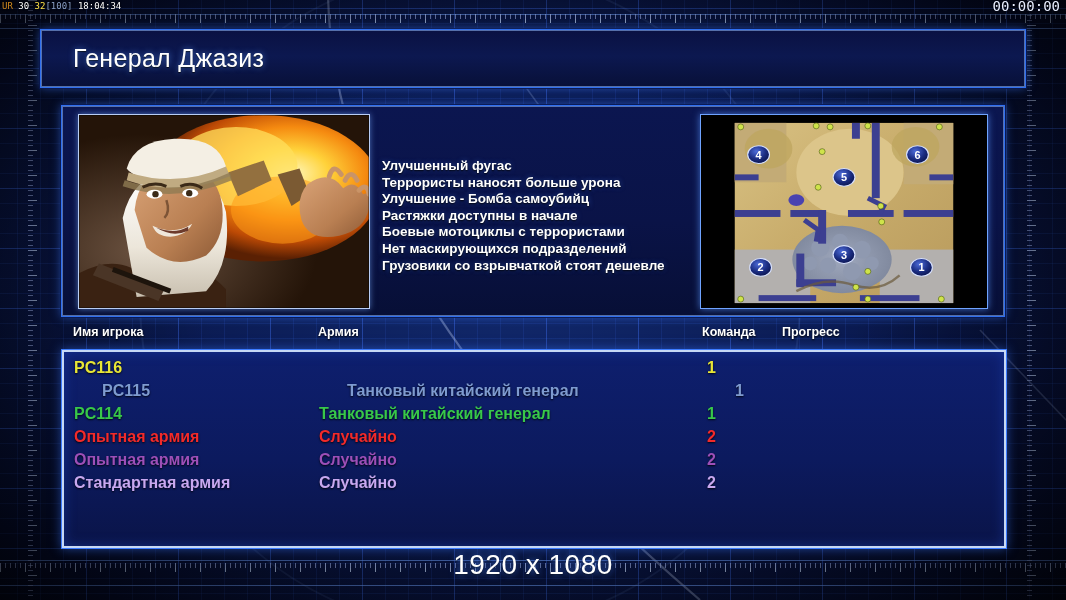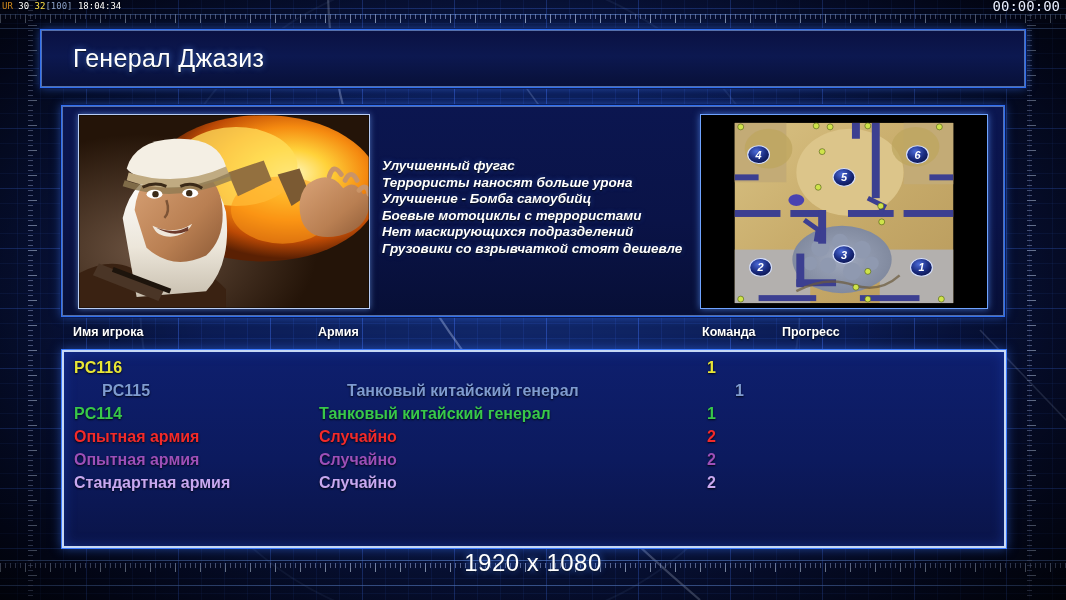--- a/index.html
+++ b/index.html
@@ -103,21 +103,21 @@
     letter-spacing:.3px;
     text-shadow:0 0 6px rgba(90,150,255,.65), 0 1px 1px #000;
     white-space:nowrap;
   }
 
   
   #info-panel {
     left:21px; top:76px; width:944px; height:212px;
     background:linear-gradient(to bottom, #0b1650 0%, #0a1347 55%, #070f36 100%);
   }
-  #info-inner { position:absolute; inset:0;font-style:italic; }
+  #info-inner { position:absolute; inset:0; }
 
   #portrait {
     position:absolute; left:16px; top:8px; width:292px; height:195px;
     border:1px solid #b9cdf4;
     box-shadow:0 0 6px rgba(120,170,255,.6);
     overflow:hidden;
     background:#1a0d06;
   }
   #portrait svg { display:block; width:100%; height:100%; }
 
@@ -177,21 +177,21 @@
       repeating-linear-gradient(to right,
         #6f6a4e 0 1px, #2a2718 1px 2px, #514c36 2px 3px, #17150c 3px 4px);
     border-top:1px solid #8b8463;
     border-bottom:1px solid #0c0b06;
     box-shadow:inset 0 0 3px rgba(0,0,0,.8);
   }
 
   
   #resolution {
     position:absolute; left:0; right:0; top:549px;
-    text-align:center; font-size:24px; color:#ffffff;
+    text-align:center; font-size:28px; color:#ffffff;
     letter-spacing:.5px; z-index:30;
     text-shadow:0 0 7px rgba(70,130,255,.8), 0 1px 2px #000;
   }
 </style>
 </head>
 <body>
 
 <div id="bg">
   <div id="bg-grid"></div>
 
@@ -279,20 +279,21 @@
           <path d="M20 150 l66 26 l-6 12 l-66 -26 Z" fill="#4a3526"></path>
           <path d="M34 156 l58 22" stroke="#1d140c" stroke-width="5"></path>
           <rect width="292" height="195" fill="none" stroke="rgba(0,0,0,.35)" stroke-width="2"></rect>
         </svg>
       </div>
 
       <div id="features">
         <div>Улучшенный фугас</div>
         <div>Террористы наносят больше урона</div>
         <div>Улучшение - Бомба самоубийц</div>
+        <div>Растяжки доступны в начале</div>
         <div>Боевые мотоциклы с террористами</div>
         <div>Нет маскирующихся подразделений</div>
         <div>Грузовики со взрывчаткой стоят дешевле</div>
       </div>
 
       <div id="minimap-wrap">
         <svg viewBox="0 0 288 195" preserveAspectRatio="none">
           <defs>
             <linearGradient id="sand" x1="0" y1="0" x2="1" y2="1">
               <stop offset="0%" stop-color="#d8c183"></stop>

